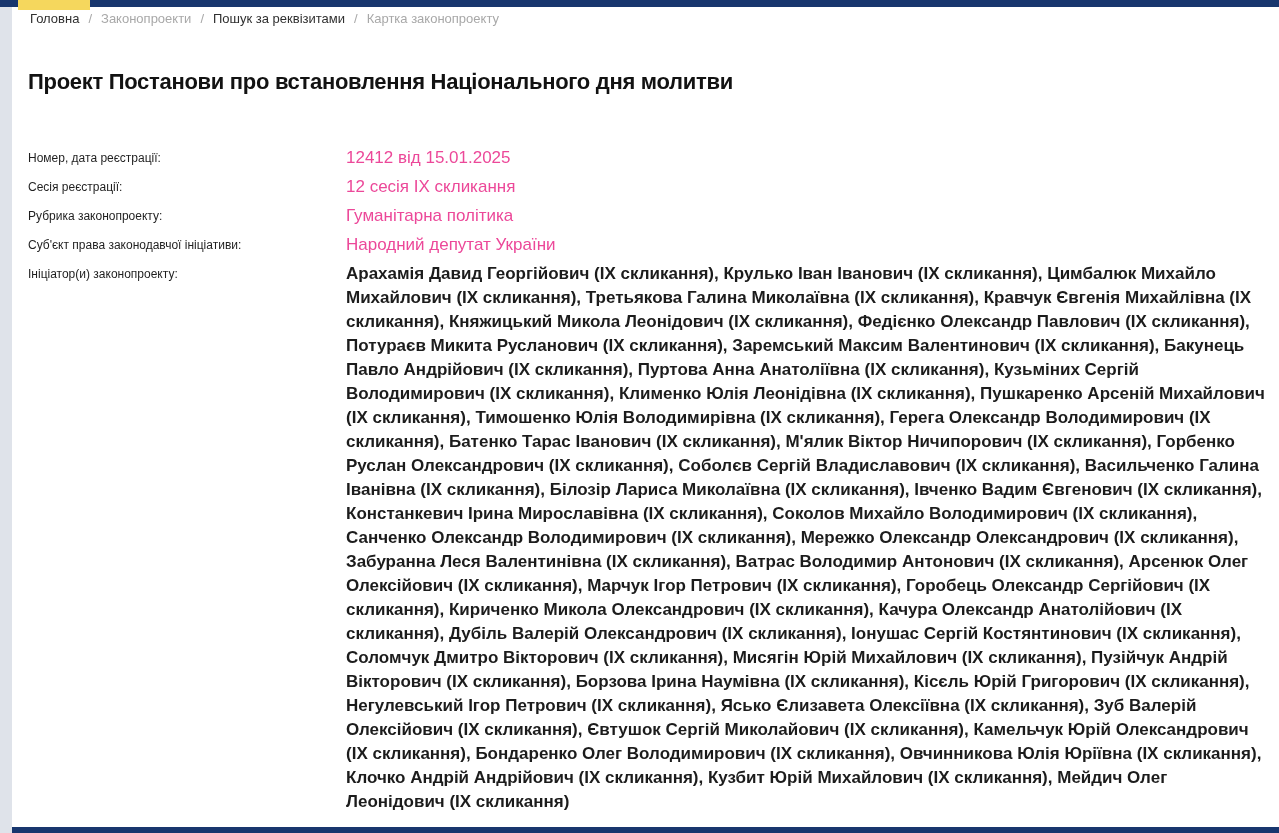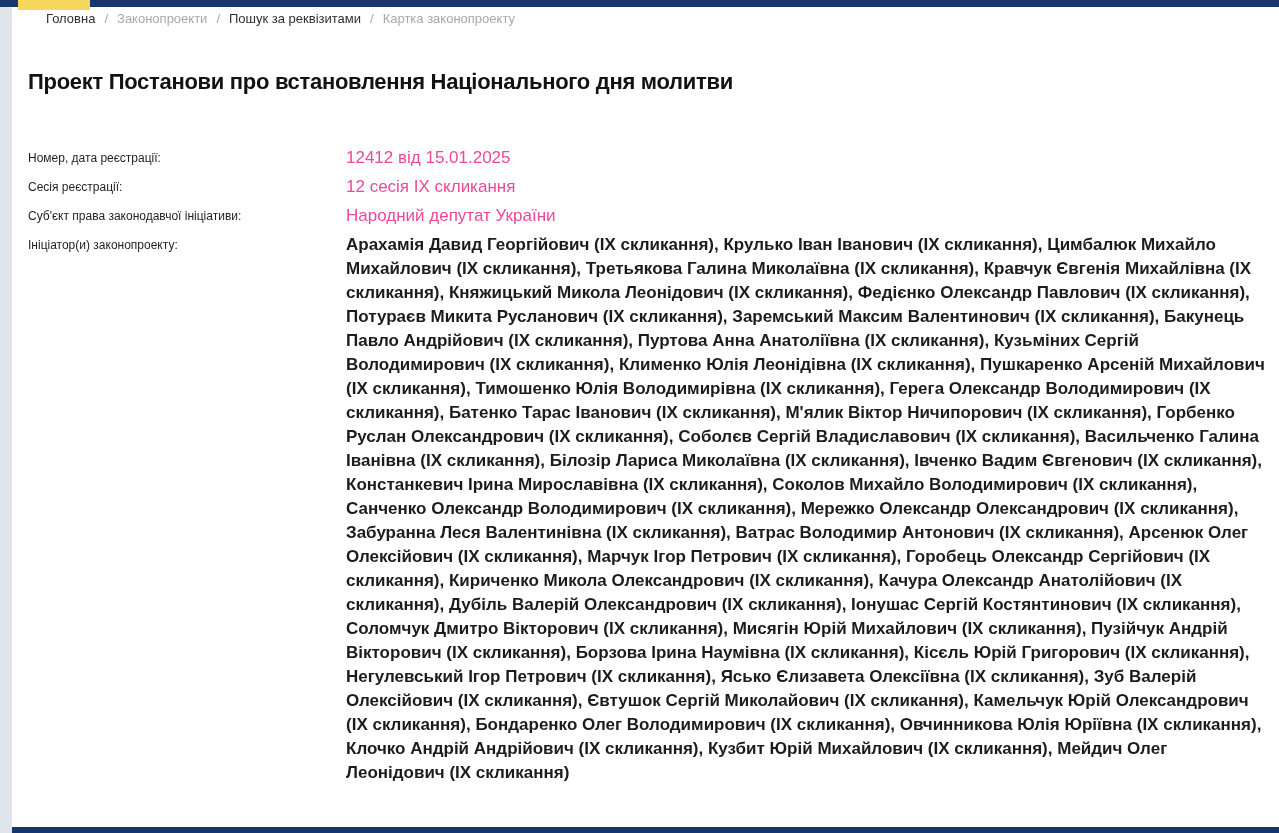--- a/index.html
+++ b/index.html
@@ -50,21 +50,20 @@
     background: #ffffff;
     padding: 0 14px 0 16px;
     box-sizing: border-box;
   }
   .breadcrumb {
     padding-top: 11px;
     font-size: 13px;
     color: #2f2f2f;
     padding-left: 2px;
     white-space: nowrap;
-    margin-left: 16px;
   }
   .bc-item { color: #2f2f2f; cursor: pointer; }
   .bc-item.muted { color: #a8a8a8; }
   .bc-sep {
     color: #a8a8a8;
     margin: 0 9px;
   }
   .page-title {
     margin-top: 44px;
     font-size: 22px;
@@ -113,20 +112,24 @@
   <div class="details">
       <div class="field-row">
         <div class="field-label">Номер, дата реєстрації:</div>
         <div class="field-value">12412 від 15.01.2025</div>
       </div>
       <div class="field-row">
         <div class="field-label">Сесія реєстрації:</div>
         <div class="field-value">12 сесія ІХ скликання</div>
       </div>
       <div class="field-row">
+        <div class="field-label">Рубрика законопроекту:</div>
+        <div class="field-value">Гуманітарна політика</div>
+      </div>
+      <div class="field-row">
         <div class="field-label">Суб'єкт права законодавчої ініціативи:</div>
         <div class="field-value">Народний депутат України</div>
       </div>
       <div class="field-row">
         <div class="field-label">Ініціатор(и) законопроекту:</div>
         <div class="field-value emphasis">Арахамія Давид Георгійович (ІХ скликання), Крулько Іван Іванович (ІХ скликання), Цимбалюк Михайло Михайлович (ІХ скликання), Третьякова Галина Миколаївна (ІХ скликання), Кравчук Євгенія Михайлівна (ІХ скликання), Княжицький Микола Леонідович (ІХ скликання), Федієнко Олександр Павлович (ІХ скликання), Потураєв Микита Русланович (ІХ скликання), Заремський Максим Валентинович (ІХ скликання), Бакунець Павло Андрійович (ІХ скликання), Пуртова Анна Анатоліївна (ІХ скликання), Кузьміних Сергій Володимирович (ІХ скликання), Клименко Юлія Леонідівна (ІХ скликання), Пушкаренко Арсеній Михайлович (ІХ скликання), Тимошенко Юлія Володимирівна (ІХ скликання), Герега Олександр Володимирович (ІХ скликання), Батенко Тарас Іванович (ІХ скликання), М'ялик Віктор Ничипорович (ІХ скликання), Горбенко Руслан Олександрович (ІХ скликання), Соболєв Сергій Владиславович (ІХ скликання), Васильченко Галина Іванівна (ІХ скликання), Білозір Лариса Миколаївна (ІХ скликання), Івченко Вадим Євгенович (ІХ скликання), Констанкевич Ірина Мирославівна (ІХ скликання), Соколов Михайло Володимирович (ІХ скликання), Санченко Олександр Володимирович (ІХ скликання), Мережко Олександр Олександрович (ІХ скликання), Забуранна Леся Валентинівна (ІХ скликання), Ватрас Володимир Антонович (ІХ скликання), Арсенюк Олег Олексійович (ІХ скликання), Марчук Ігор Петрович (ІХ скликання), Горобець Олександр Сергійович (ІХ скликання), Кириченко Микола Олександрович (ІХ скликання), Качура Олександр Анатолійович (ІХ скликання), Дубіль Валерій Олександрович (ІХ скликання), Іонушас Сергій Костянтинович (ІХ скликання), Соломчук Дмитро Вікторович (ІХ скликання), Мисягін Юрій Михайлович (ІХ скликання), Пузійчук Андрій Вікторович (ІХ скликання), Борзова Ірина Наумівна (ІХ скликання), Кісєль Юрій Григорович (ІХ скликання), Негулевський Ігор Петрович (ІХ скликання), Ясько Єлизавета Олексіївна (ІХ скликання), Зуб Валерій Олексійович (ІХ скликання), Євтушок Сергій Миколайович (ІХ скликання), Камельчук Юрій Олександрович (ІХ скликання), Бондаренко Олег Володимирович (ІХ скликання), Овчинникова Юлія Юріївна (ІХ скликання), Клочко Андрій Андрійович (ІХ скликання), Кузбит Юрій Михайлович (ІХ скликання), Мейдич Олег Леонідович (ІХ скликання)</div>
       </div>
     </div>
 </div>
 

